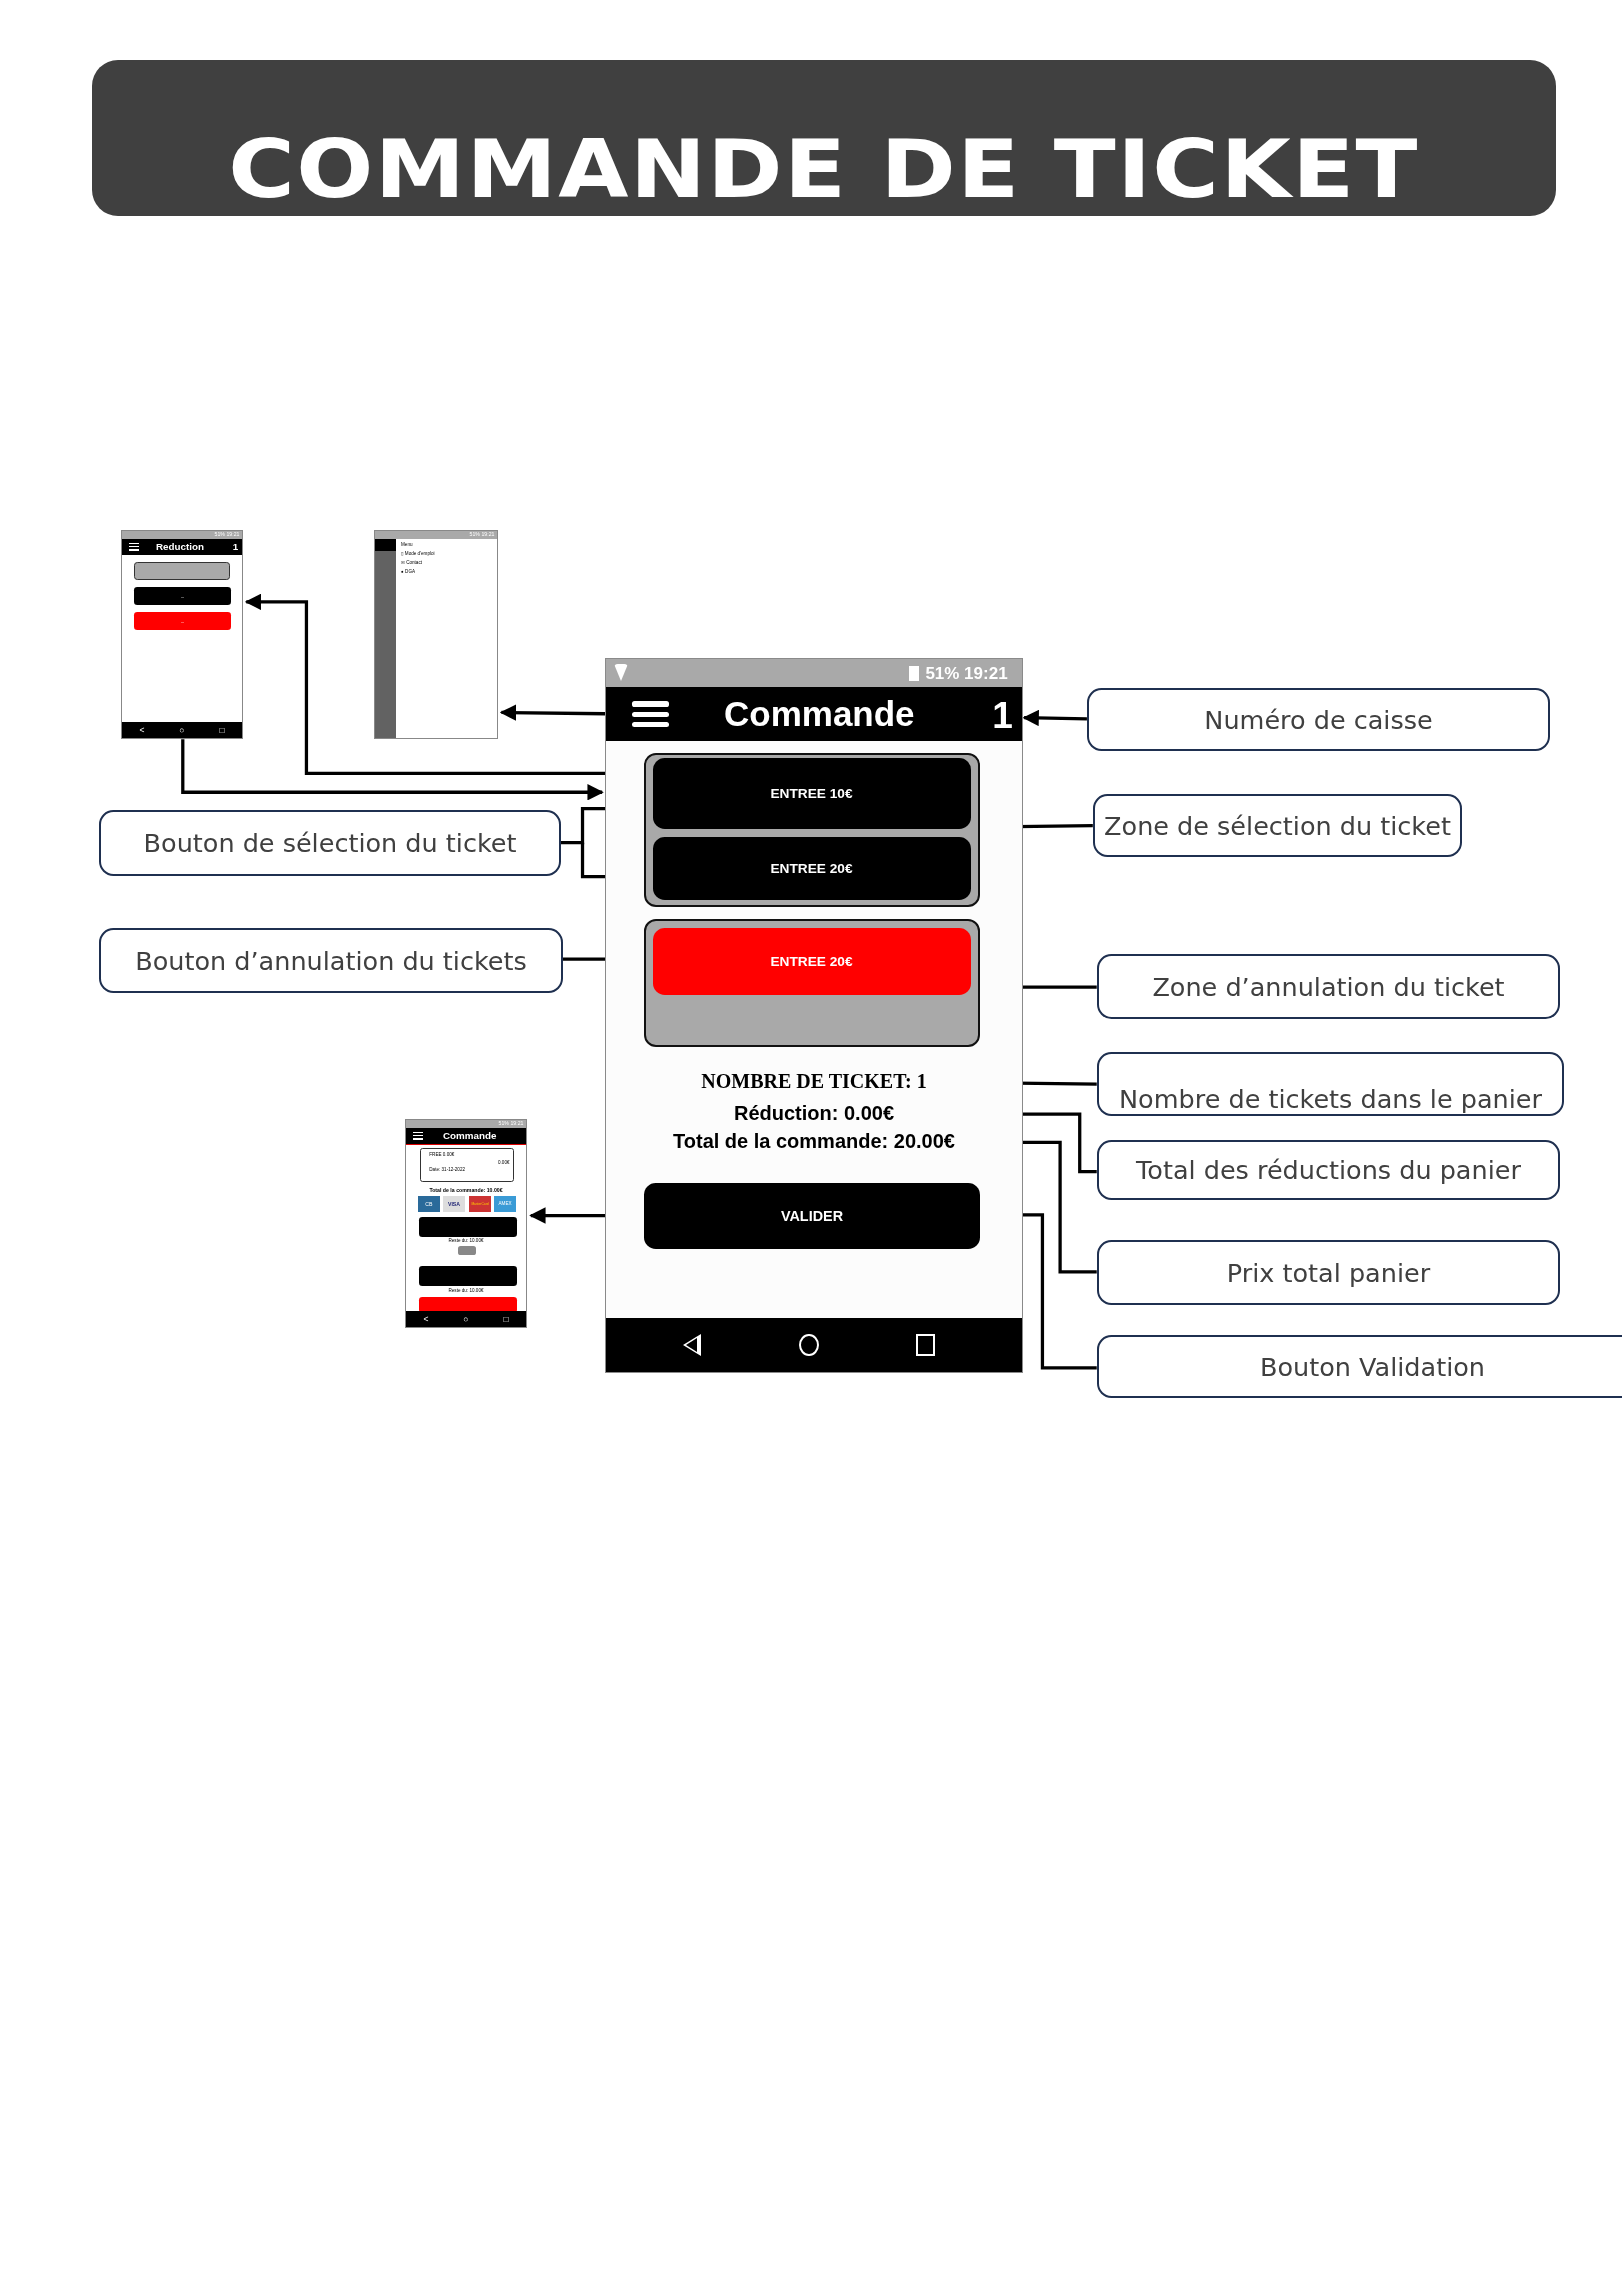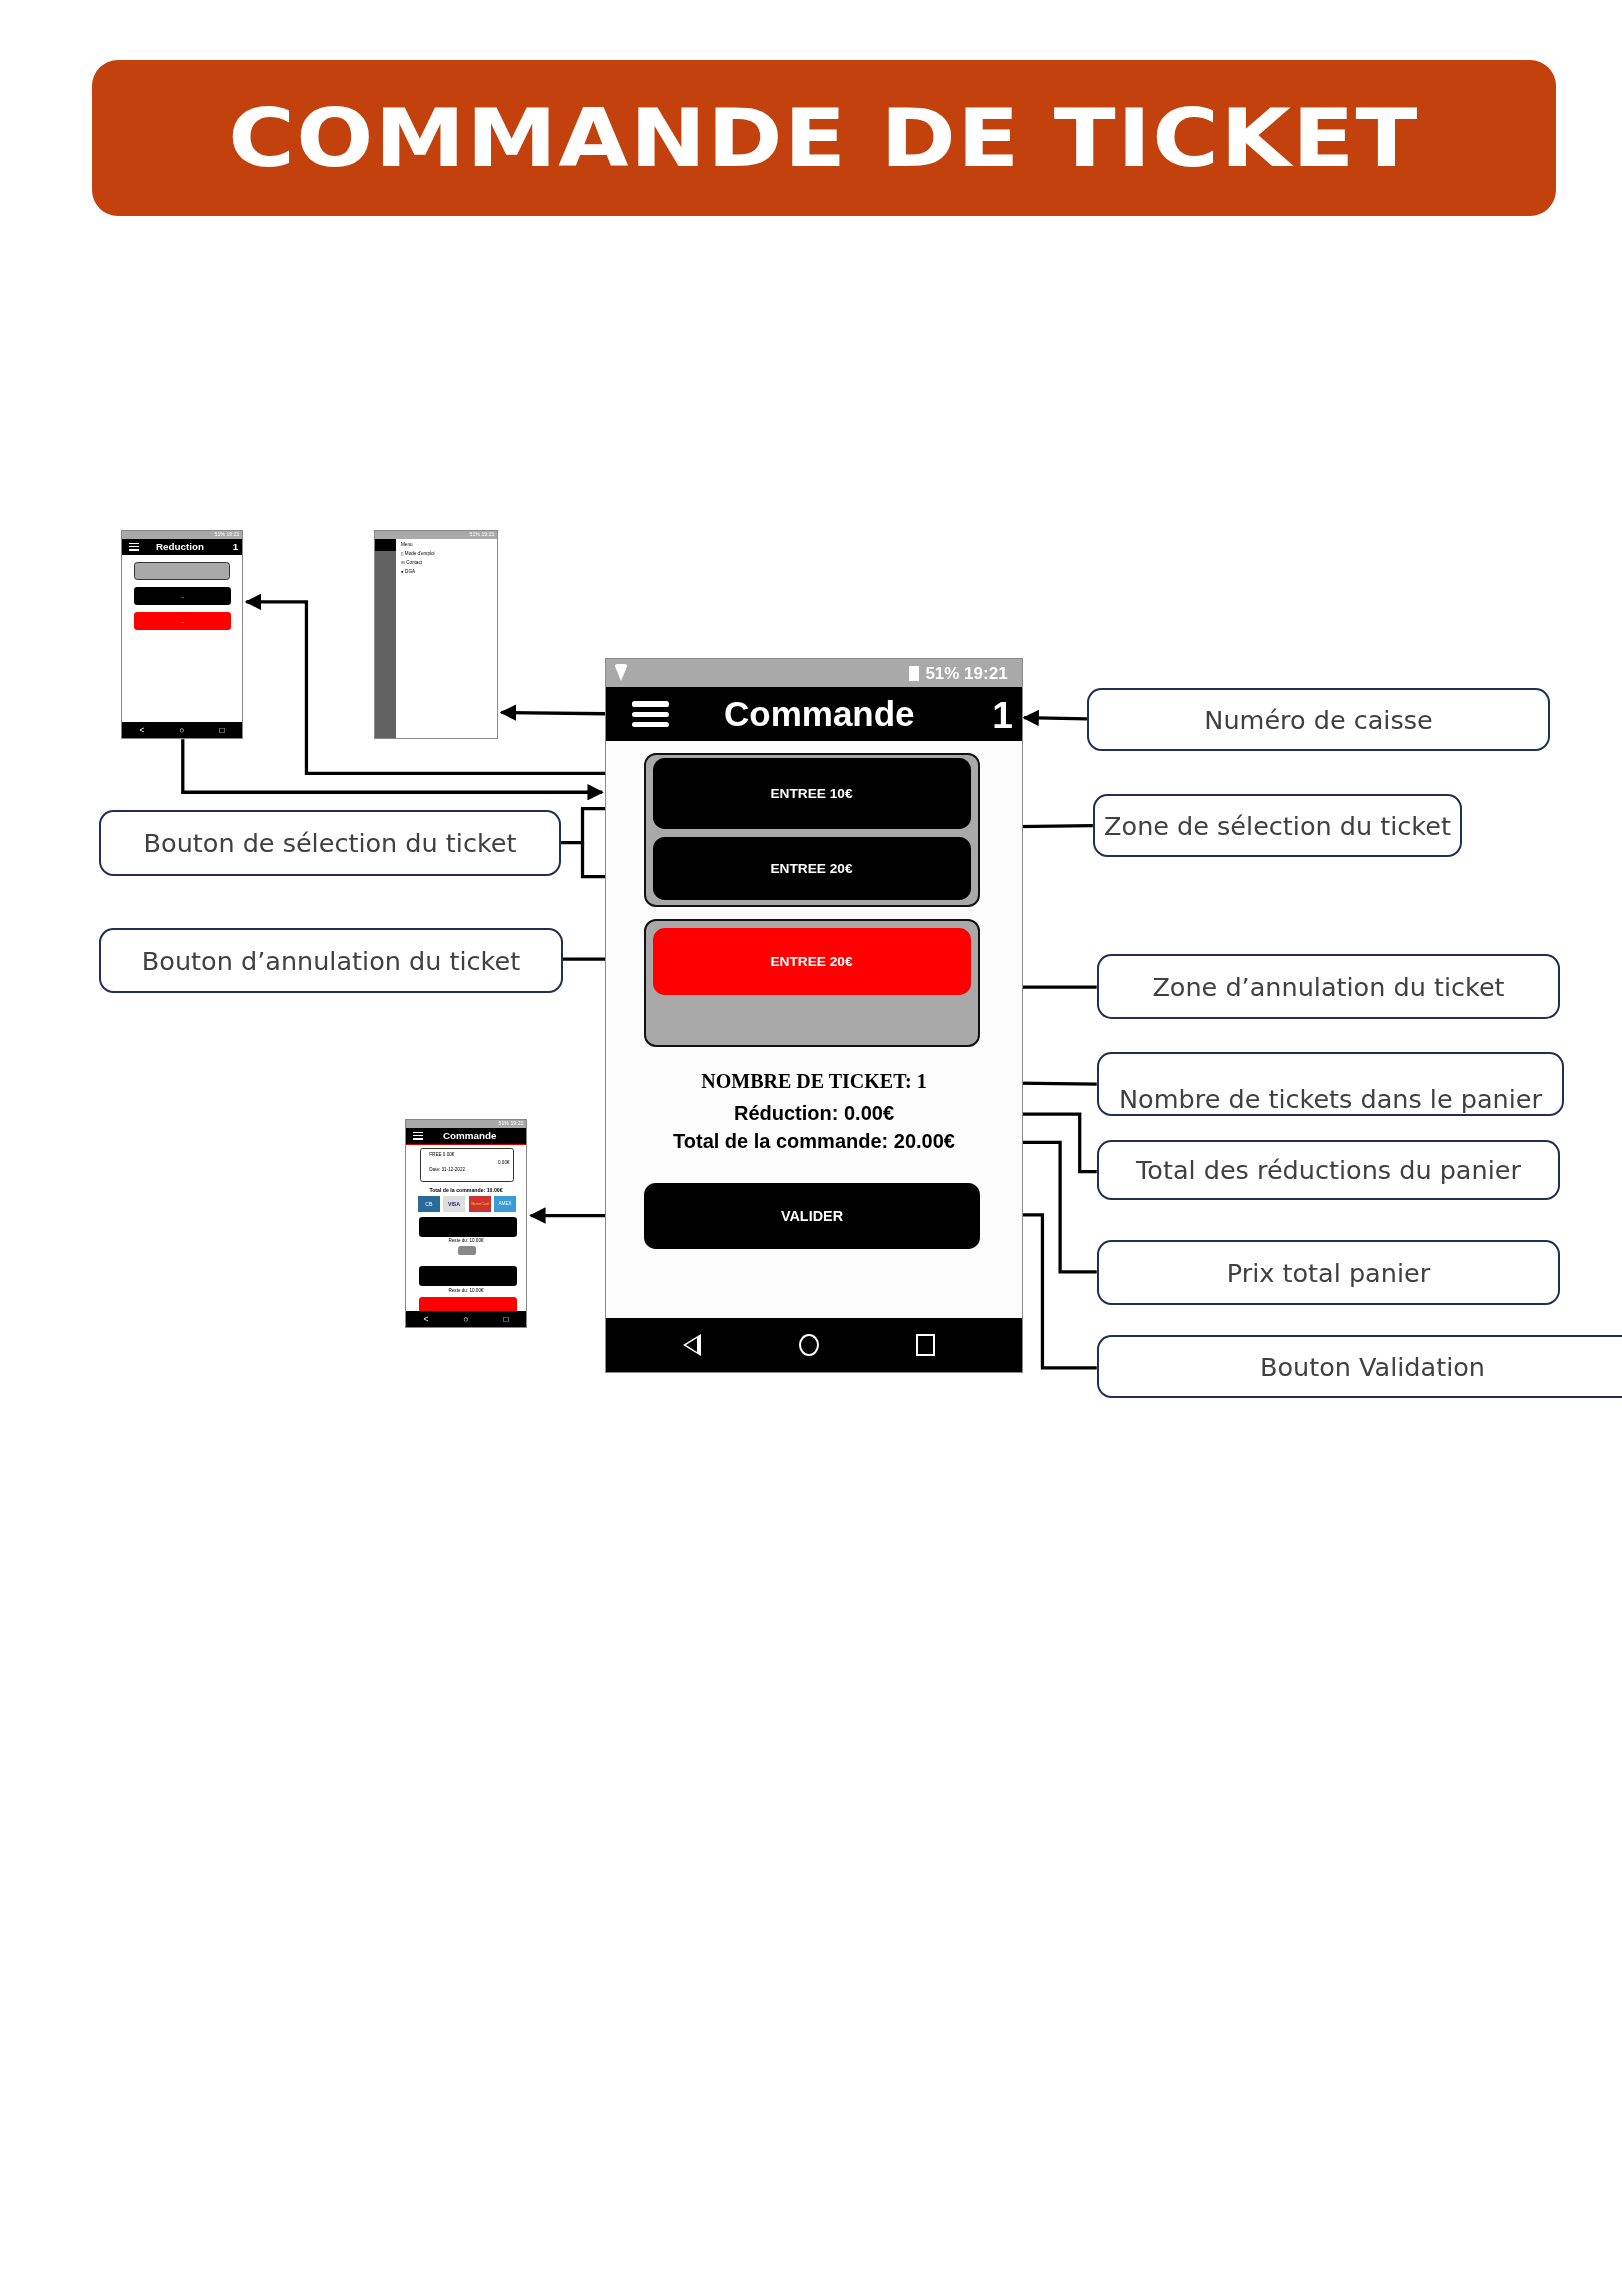--- a/index.html
+++ b/index.html
@@ -1,20 +1,20 @@
 <!DOCTYPE html>
 <html style="font-size:10.5px"><head>
 <meta charset="utf-8">
 <style>
   html, body { margin: 0; padding: 0; }
   body { width: 1623px; height: 2295px; background: #ffffff; position: relative; overflow: hidden; font-family: "Liberation Sans", sans-serif; }
   .abs { position: absolute; box-sizing: border-box; }
 
   
-  .title-bar { left: 92px; top: 60px; width: 1464px; height: 156px; background: #c2410c; border-radius: 26px; display: flex; align-items: center; justify-content: center; }
+  .title-bar { left: 92px; top: 60px; width: 1464px; height: 156px; background: #404040; border-radius: 26px; display: flex; align-items: flex-end; justify-content: center; }
   .title-bar span { color: #fff; font-family: "DejaVu Sans", sans-serif; font-weight: bold; font-size: 81px; letter-spacing: 1.3px; transform: scaleX(1.12); display: inline-block; }
 
   
   .phone { left: 605px; top: 658px; width: 418px; height: 715px; background: #fcfcfc; border: 1.3px solid #8a8a8a; }
   .status-bar { left: 0; top: 0; width: 100%; height: 28px; background: #a9a9a9; }
   .status-bar .wifi { position: absolute; left: 7.9px; top: 5.2px; width: 0; height: 0; border-left: 7.2px solid transparent; border-right: 7.2px solid transparent; border-top: 17px solid #fff; border-radius: 3.9px 3.9px 0 0; }
   .status-bar .battery { position: absolute; right: 103px; top: 7.2px; width: 9.8px; height: 14.4px; background: #fff; }
   .status-bar .status-text { position: absolute; right: 14.4px; top: 4.6px; color: #fff; font-weight: bold; font-size: 17px; }
   .app-bar { left: 0; top: 28px; width: 100%; height: 54px; background: #000; }
   .hamburger { position: absolute; left: 26px; top: 14.4px; width: 37px; height: 26px; }
@@ -241,15 +241,15 @@
     <span>Prix total panier</span>
   </div>
 <div class="abs callout" style="left:1097px; top:1335px; width:551px; height:63px;">
     <span>Bouton Validation</span>
   </div>
 
 <div class="abs callout" style="left:99px; top:810px; width:462px; height:66px;">
     <span>Bouton de sélection du ticket</span>
   </div>
 <div class="abs callout" style="left:99px; top:928px; width:464px; height:65px;">
-    <span>Bouton d’annulation du ticket</span>
+    <span>Bouton d’annulation du tickets</span>
   </div>
 
 
 </body></html>

